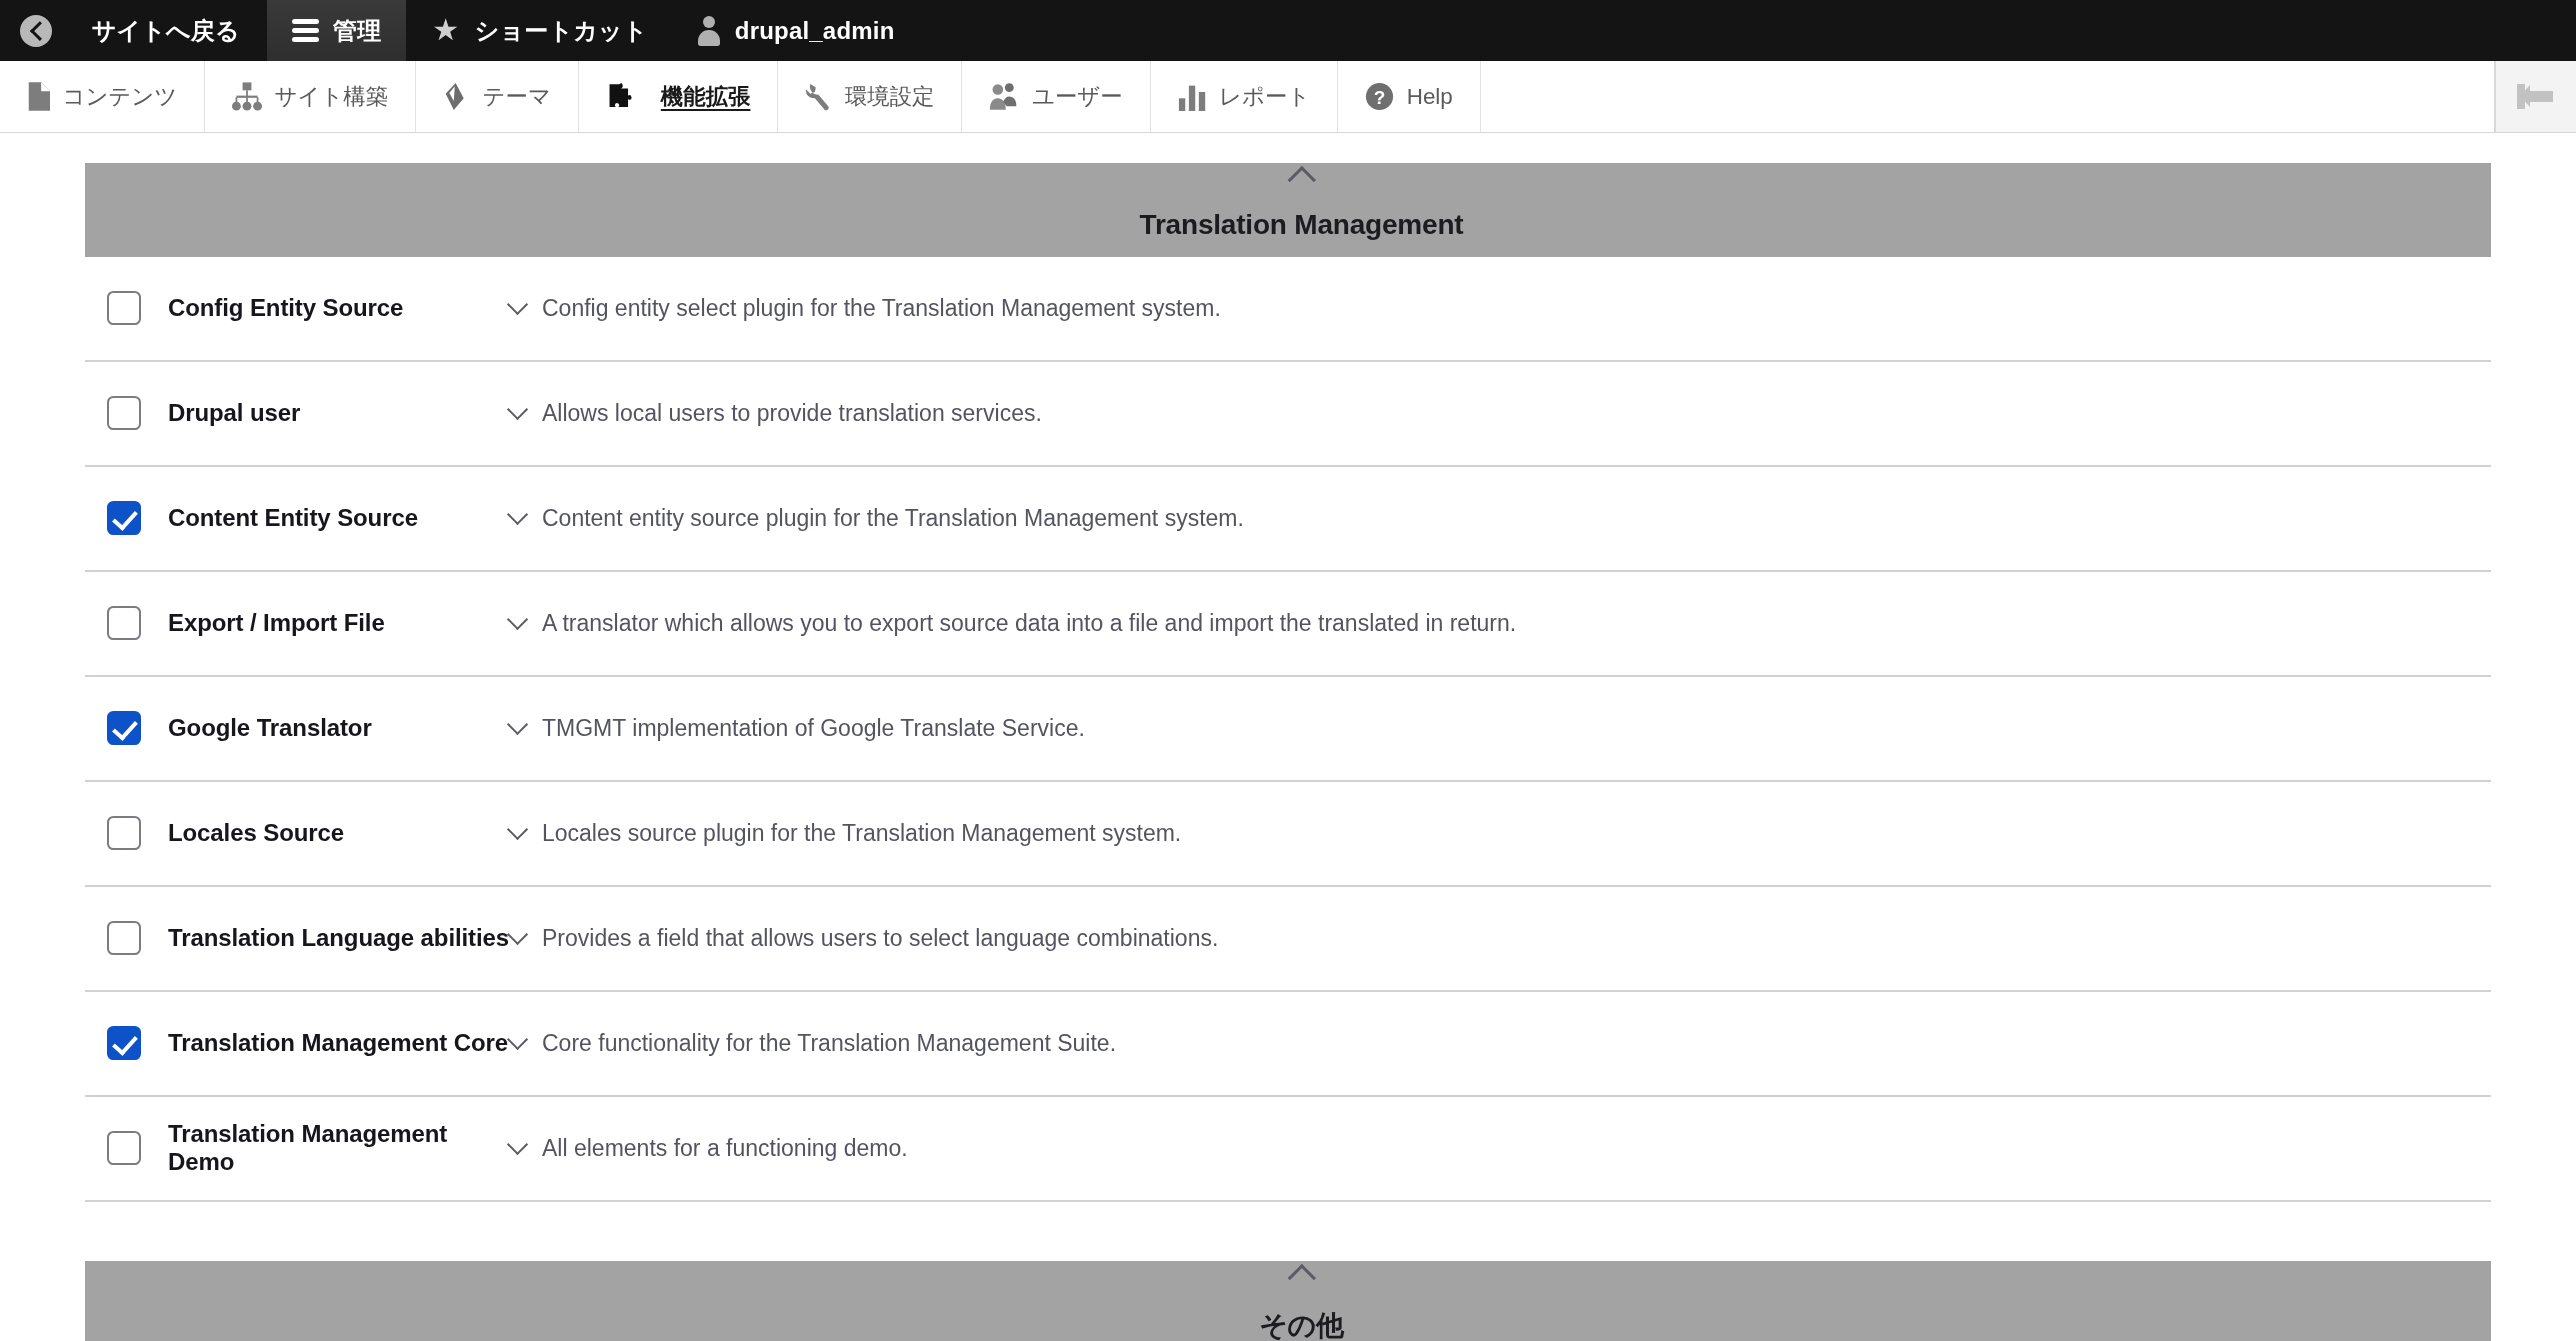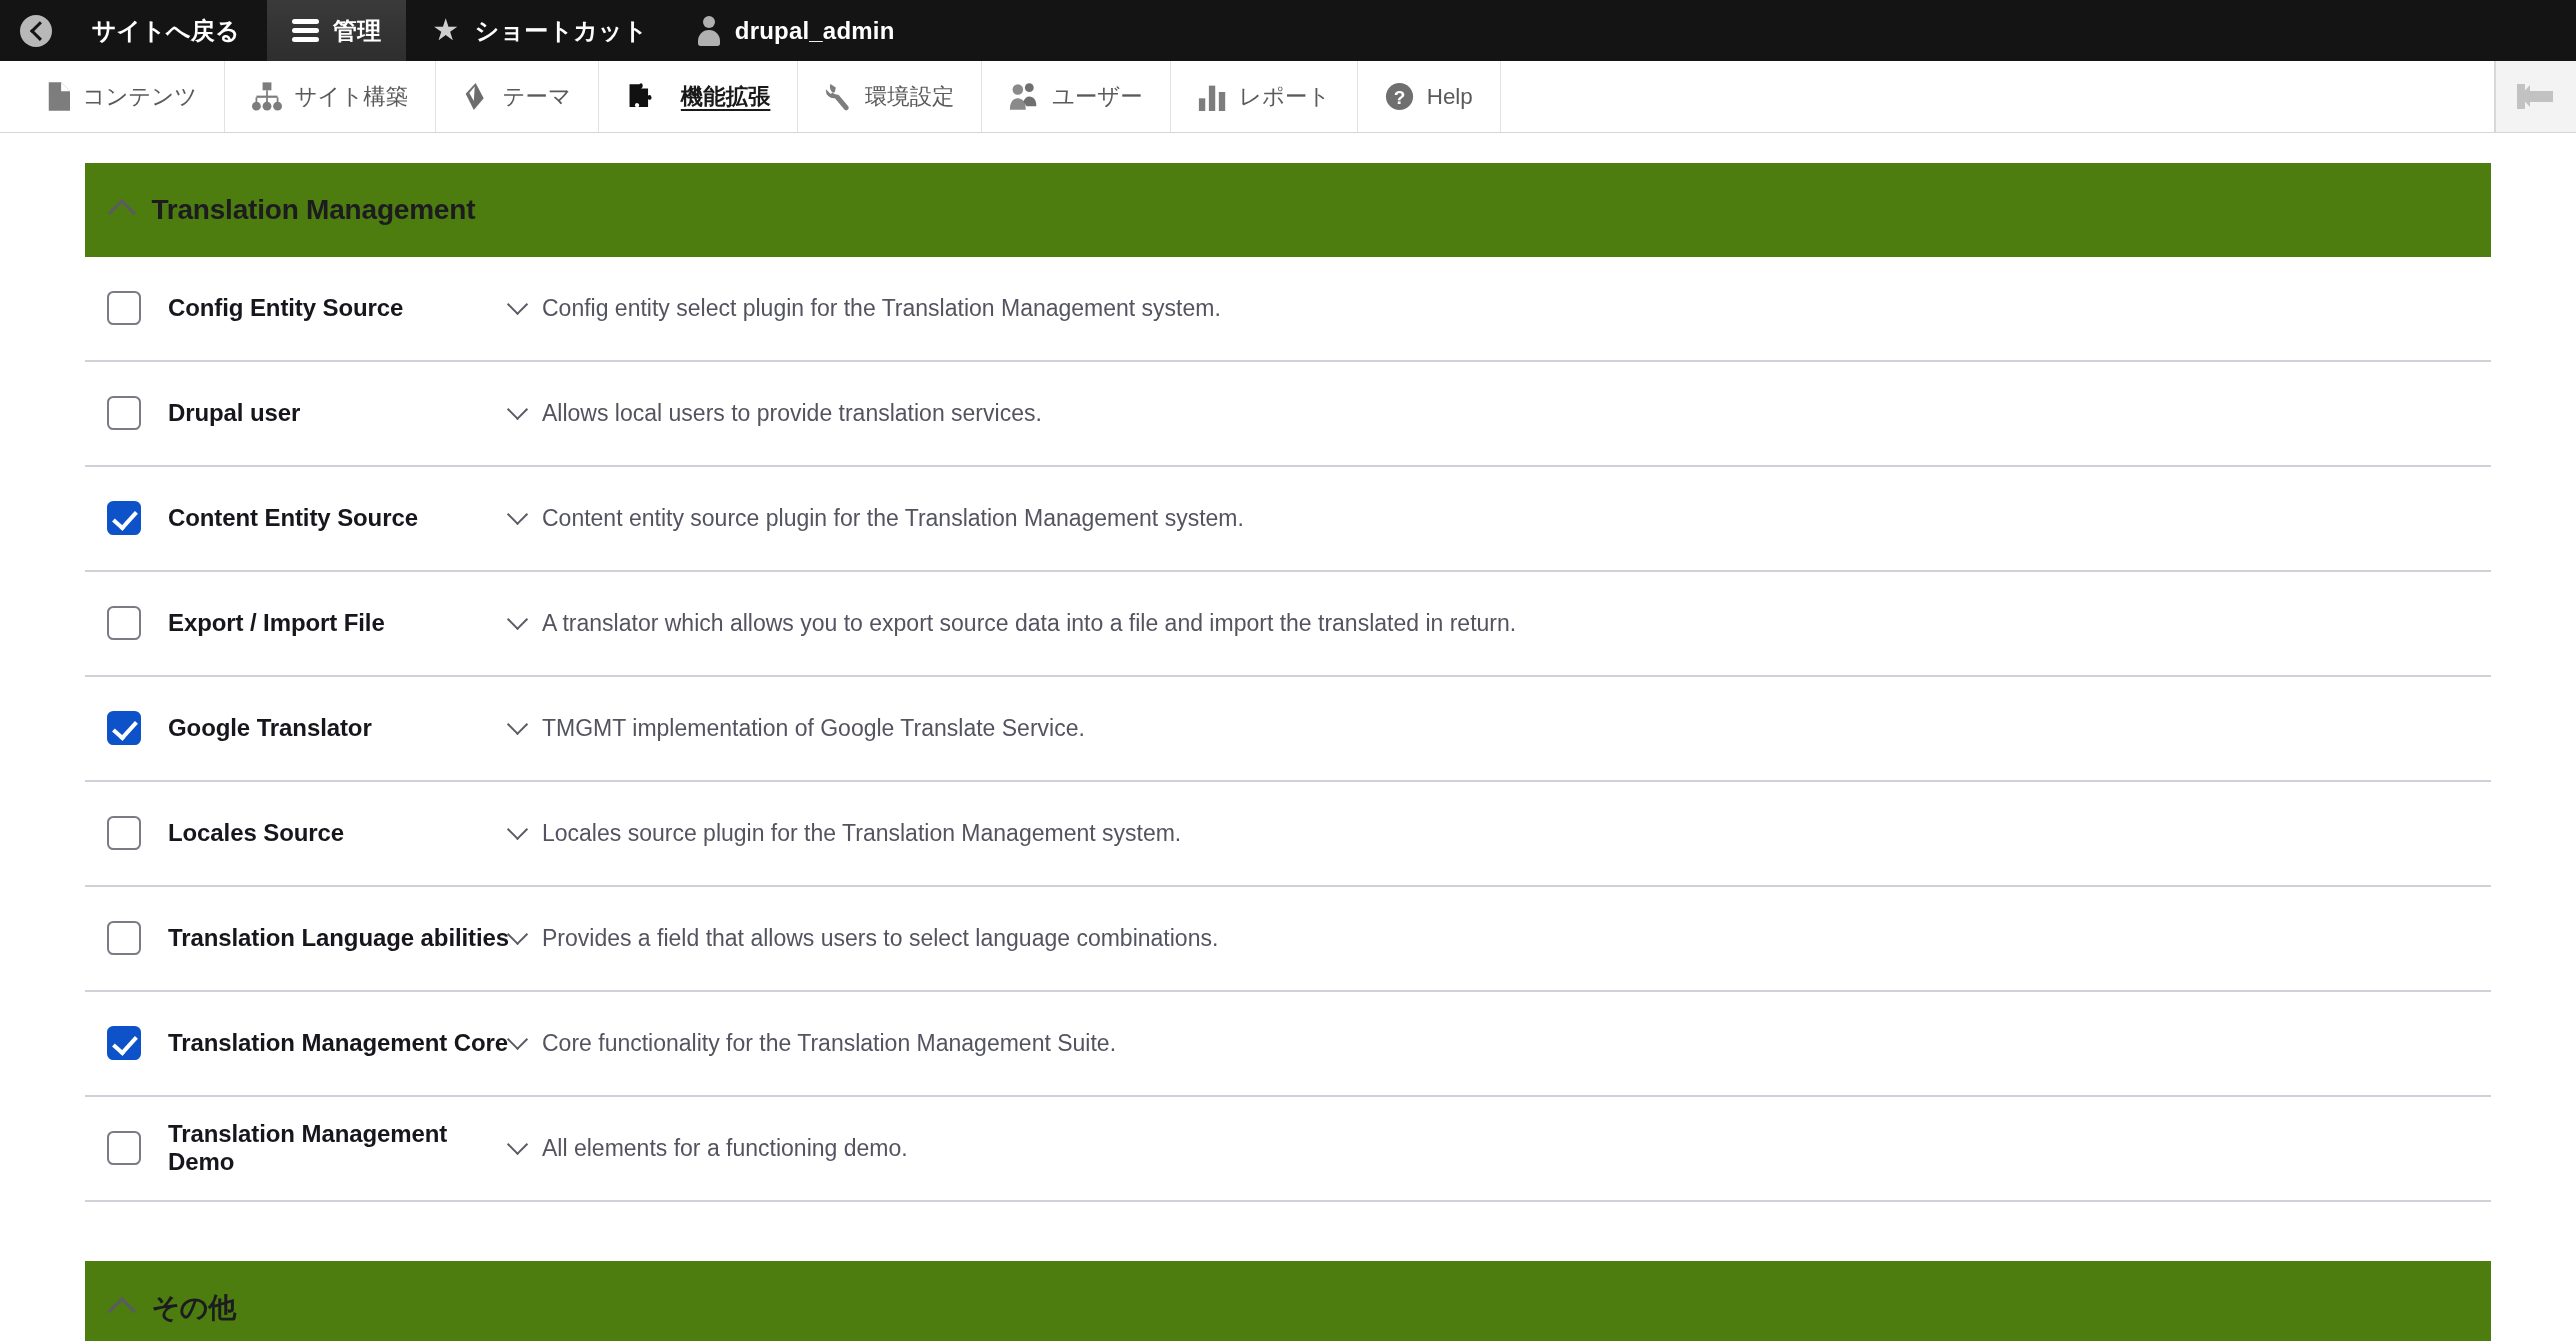--- a/index.html
+++ b/index.html
@@ -103,21 +103,20 @@
   }
 
   
   .menu-bar {
     height: 72px;
     background: #ffffff;
     border-bottom: 1.8px solid #d6d6d6;
     display: flex;
     align-items: stretch;
     position: relative;
-    padding-left: 20px;
   }
   .menu-item {
     display: flex;
     align-items: center;
     gap: 12.5px;
     padding: 0 27px;
     border-right: 1.8px solid #e2e2e2;
     color: #5a5a5a;
     font-size: 22.4px;
     white-space: nowrap;
@@ -179,26 +178,27 @@
   }
 
   .modules-container {
     margin-left: 85px;
     margin-right: 85px;
     padding-top: 29.5px;
   }
 
   
   .pkg-header {
-    background: #4d7c0f;
+    background: #a3a3a3;
     height: 94px;
     display: flex;
     align-items: center;
     gap: 19.7px;
     padding-left: 27px;
+    flex-direction: column;
   }
   .pkg-title {
     font-size: 28px;
     font-weight: bold;
     color: #1b1b20;
     letter-spacing: -0.2px;
   }
 
   .chev {
     display: block;

